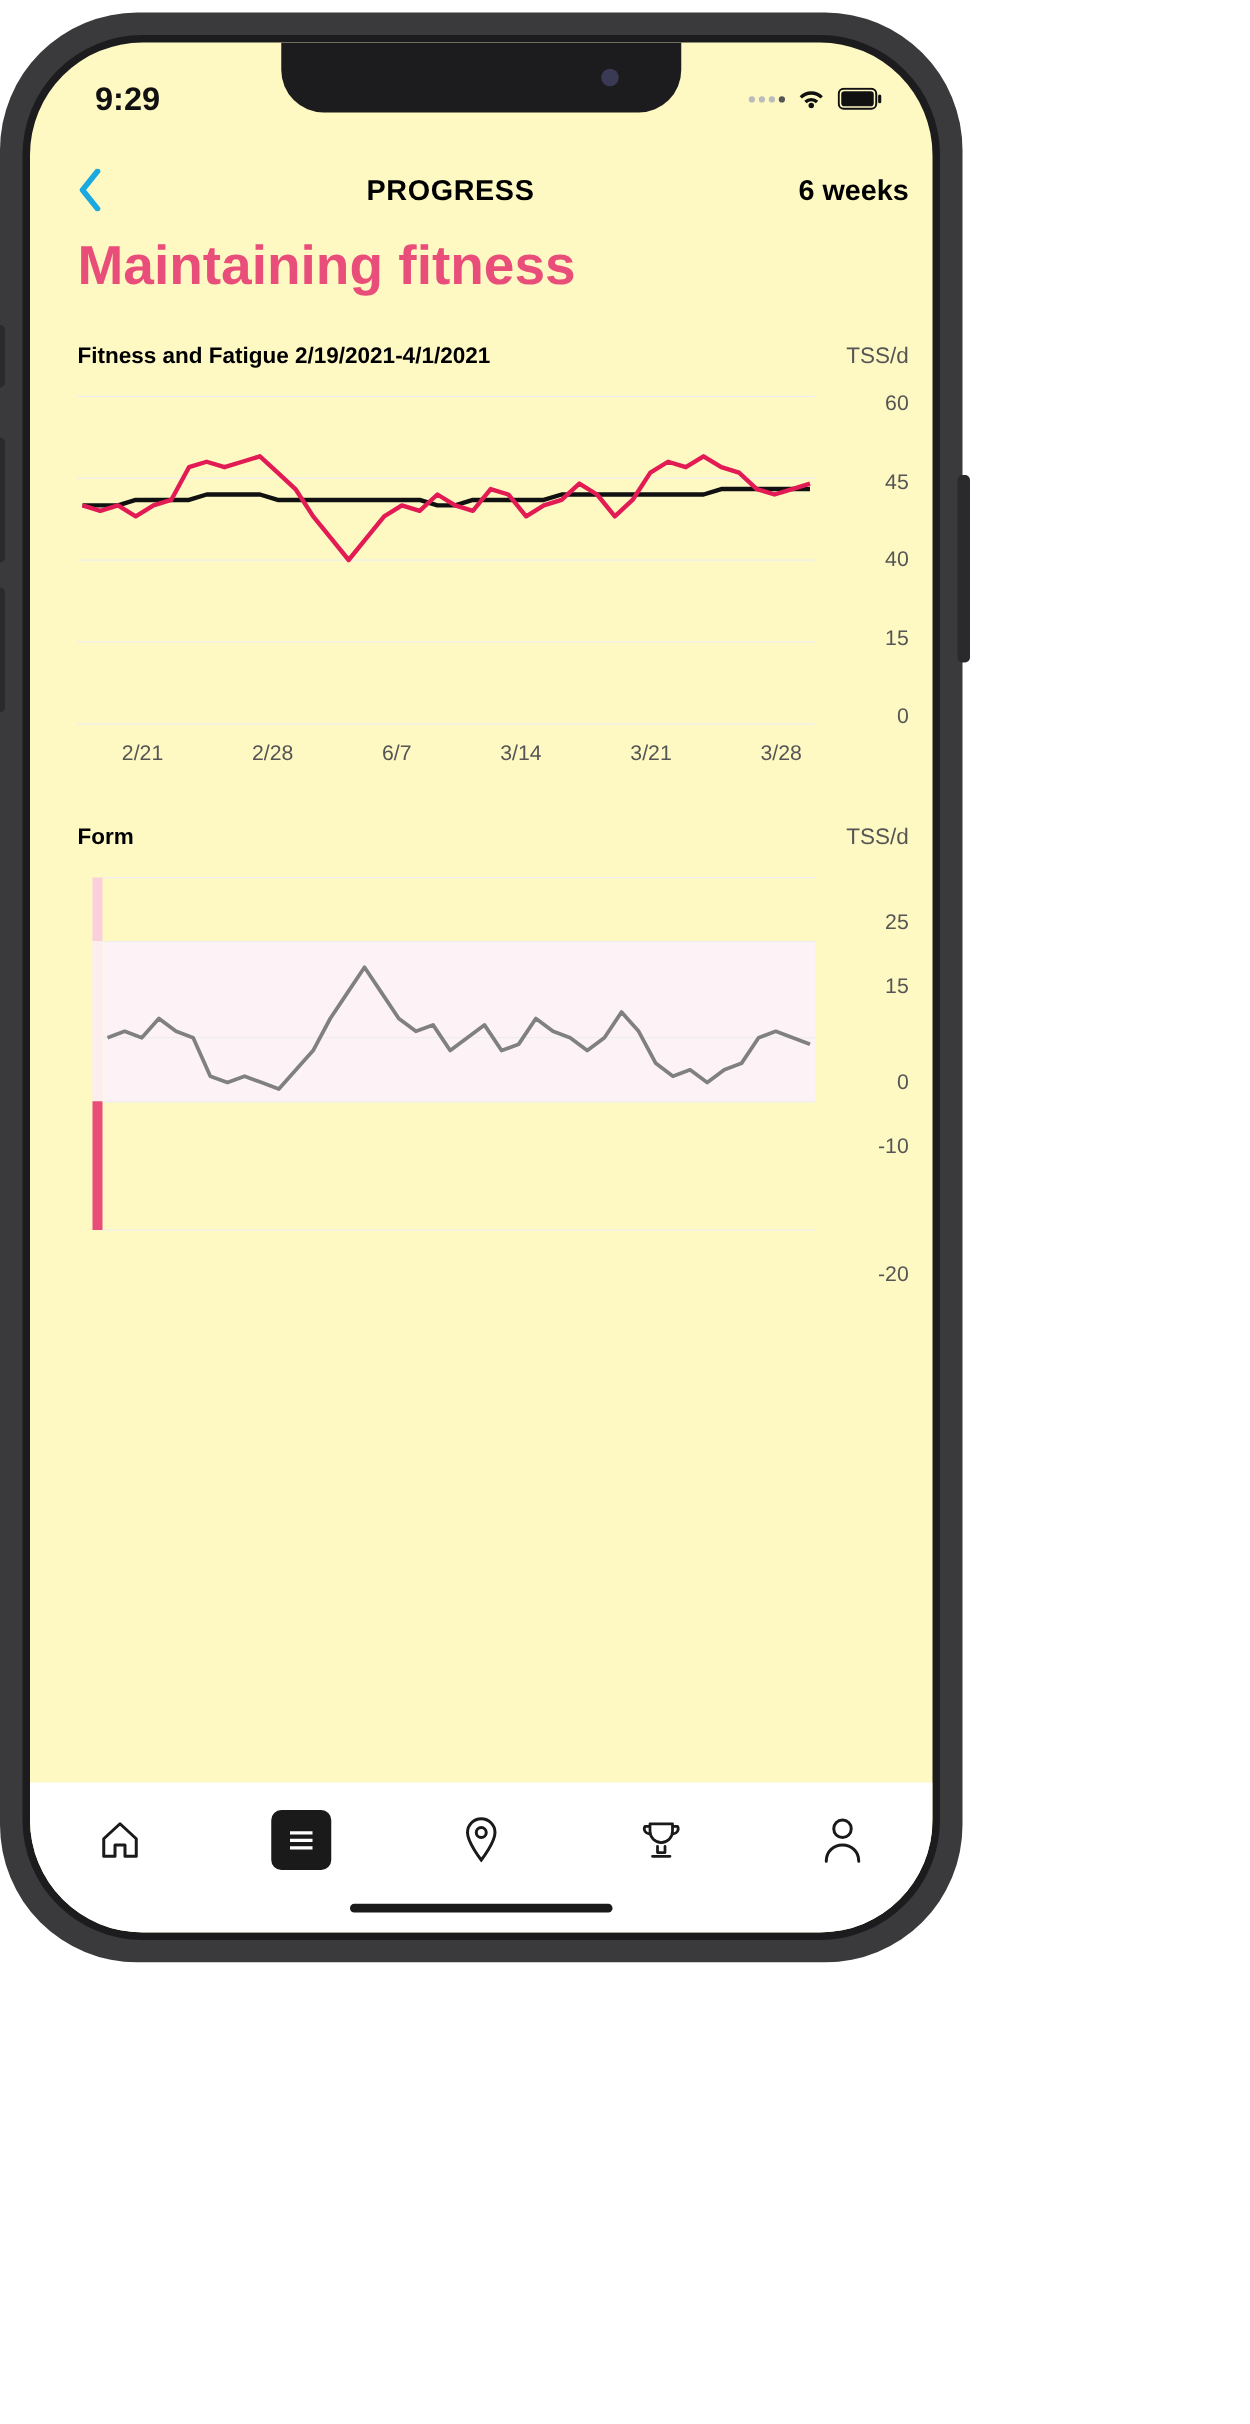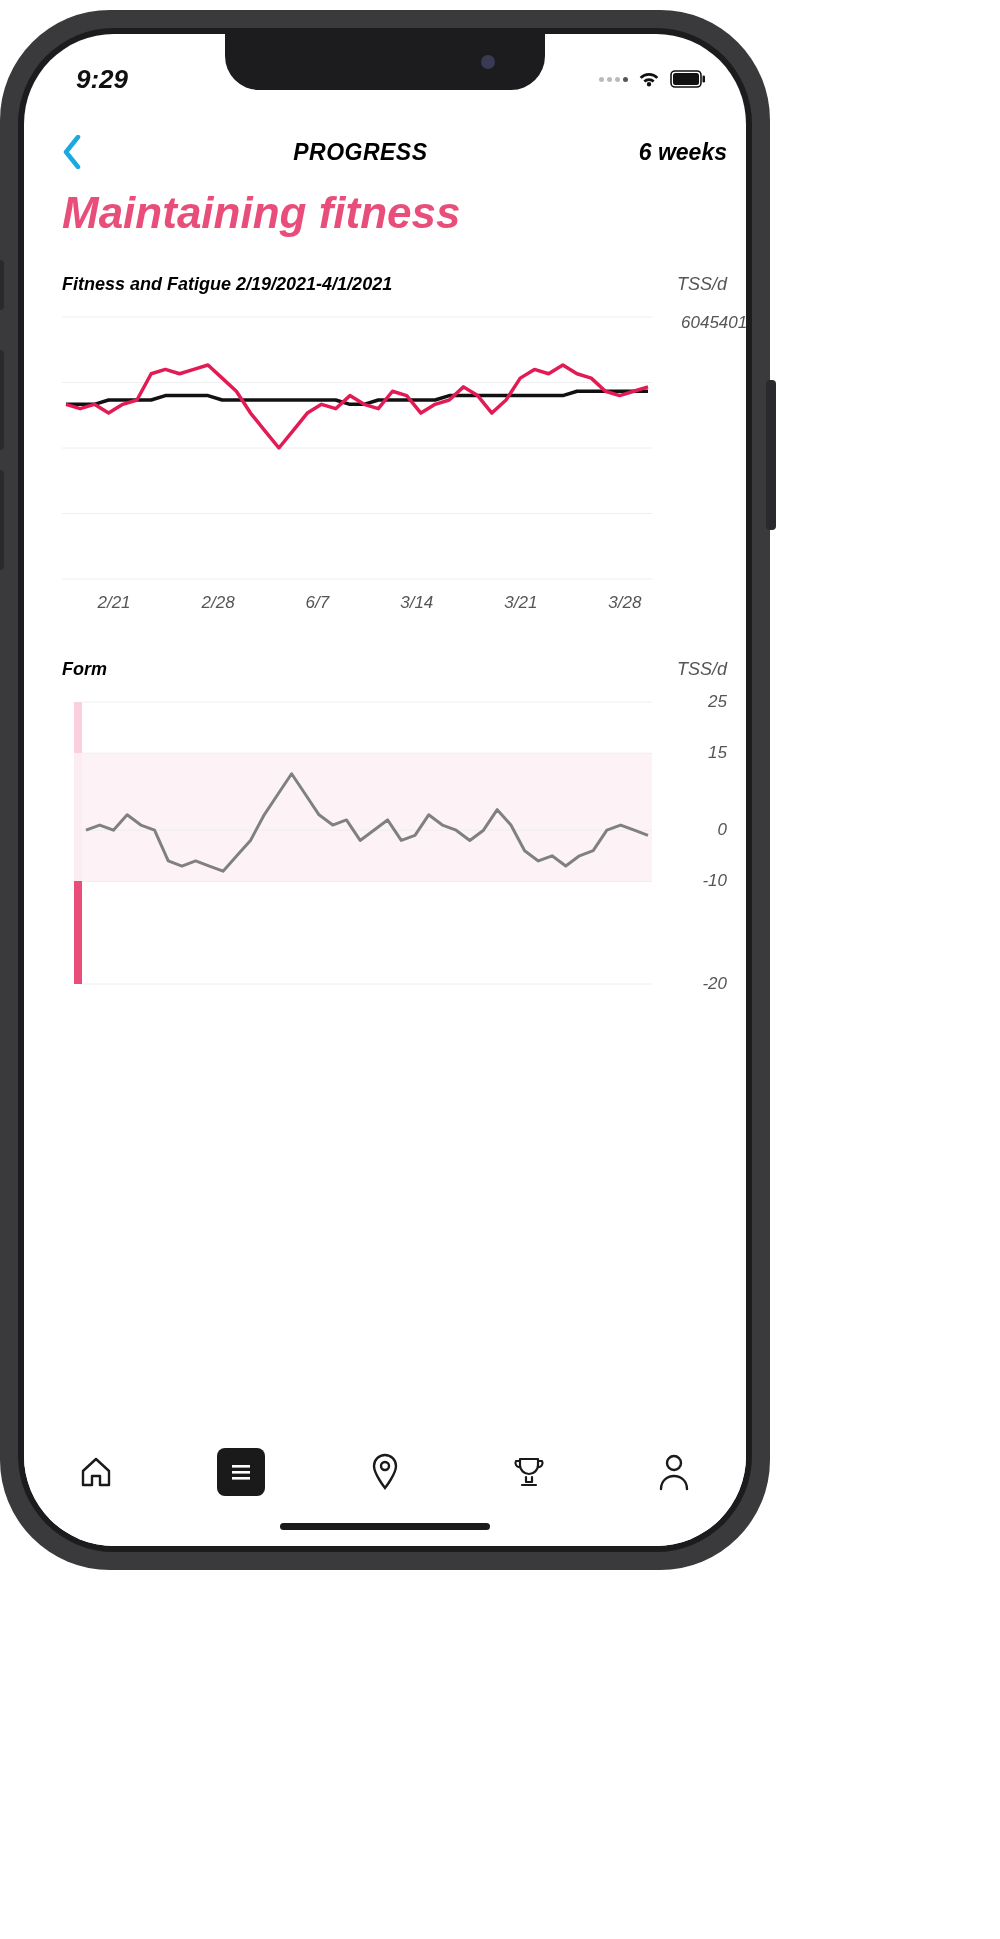--- a/index.html
+++ b/index.html
@@ -28,25 +28,24 @@
 .sb-left-3 { left: -6px; top: 460px; width: 10px; height: 100px; }
 .sb-right  { right: -6px; top: 370px; width: 10px; height: 150px; }
 .phone-inner {
   width: 100%; height: 100%;
   background: #1c1c1e;
   border-radius: 96px;
   padding: 6px;
 }
 .screen {
   width: 100%; height: 100%;
-  background: #ffffff;
+  background: #fef9c3;
   border-radius: 90px;
   overflow: hidden;
   position: relative;
-  font-style: italic;
 }
 .notch {
   position: absolute;
   top: 0; left: 50%; transform: translateX(-50%);
   width: 320px; height: 56px;
   background: #1c1c1e;
   border-bottom-left-radius: 34px;
   border-bottom-right-radius: 34px;
   z-index: 10;
   display: flex; align-items: center; justify-content: flex-end;
@@ -110,35 +109,35 @@
 .chart-head .cu { color: #555; }
 .chart-body {
   position: relative;
   height: 310px;
   margin-top: 18px;
 }
 .chart-svg { position: absolute; left: 0; top: 0; }
 .ylabels {
   position: absolute; right: 0; top: 0; bottom: 40px;
   width: 46px;
-  display: flex; flex-direction: row; justify-content: space-between;
+  display: flex; flex-direction: column; justify-content: space-between;
   font-size: 17px; color: #555; text-align: right;
 }
 .xlabels {
   position: absolute; left: 0; right: 50px; bottom: 0; height: 30px;
   display: flex; justify-content: space-around;
   font-size: 17px; color: #555;
 }
 .chart-body-2 { position: relative; height: 290px; margin-top: 18px; }
 .ylabels2 {
   position: absolute; right: 0; top: 0; bottom: 0;
   width: 46px;
   font-size: 17px; color: #555; text-align: right;
 }
-.ylabels2 span { position: absolute; right: 0; }
+.ylabels2 span { position: absolute; right: 0; margin-top: 36px; }
 .form-bands {
   position: absolute; left: 12px; top: 0; bottom: 0; width: 8px;
 }
 .form-bands div { position: absolute; left: 0; width: 8px; }
 .tab-bar {
   position: absolute; bottom: 0; left: 0; right: 0;
   height: 120px;
   background: #fff;
   display: flex; justify-content: space-around; align-items: flex-start;
   padding-top: 22px;

